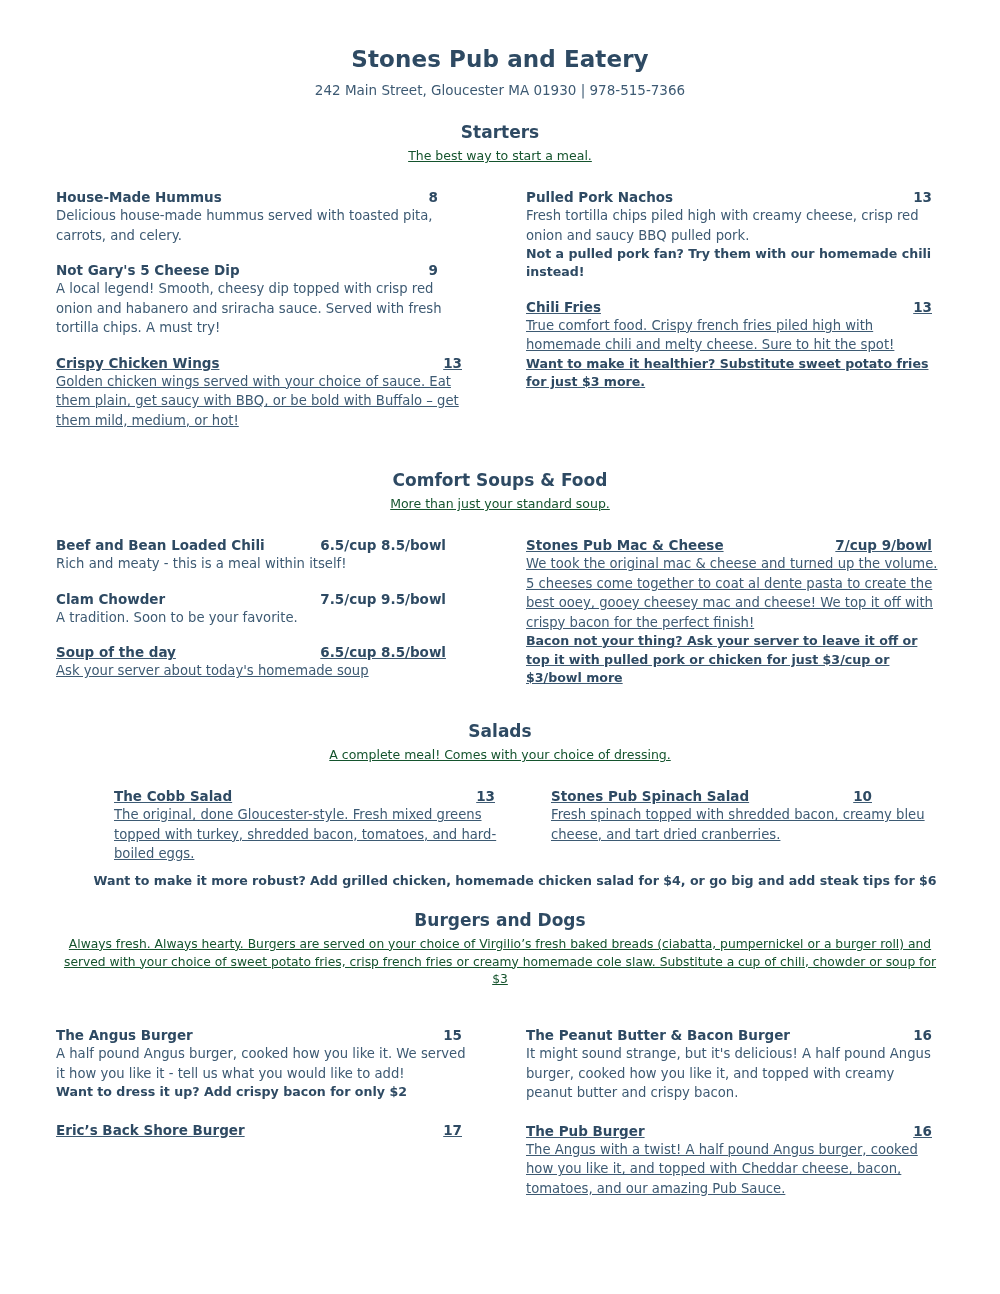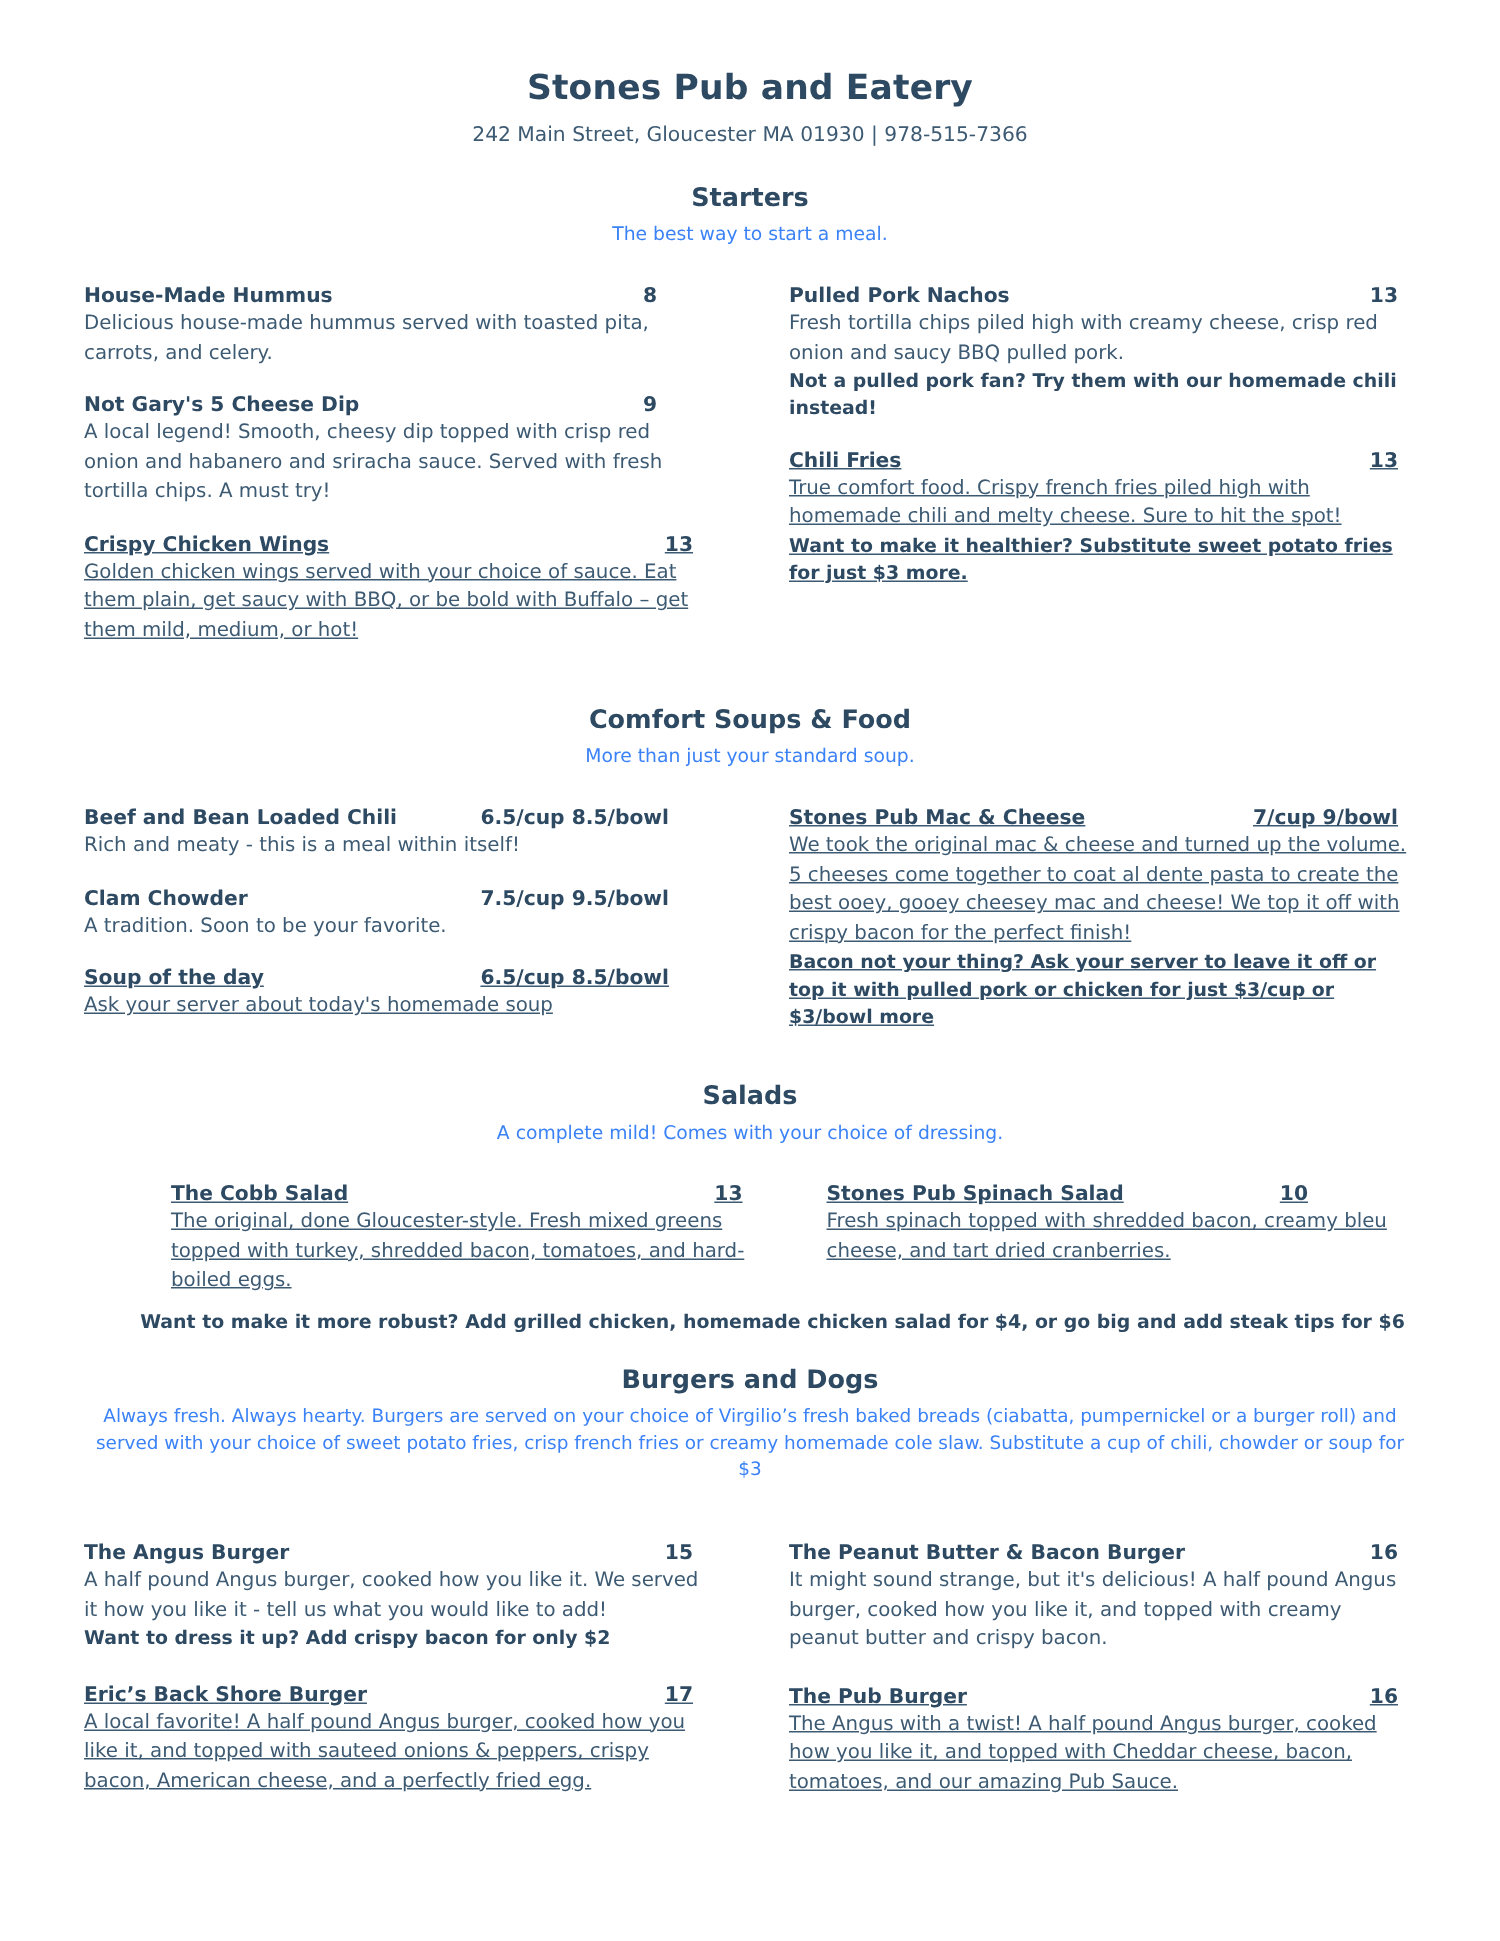--- a/index.html
+++ b/index.html
@@ -39,22 +39,23 @@
   .section-title {
     text-align: center;
     font-size: 17px;
     font-weight: bold;
     color: #2e4a63;
     margin: 0 0 6px 0;
   }
   .section-sub {
     text-align: center;
     font-size: 12.5px;
-    color: #3b82f6;
+    color: #14532d;
     margin: 0 0 10px 0;
+    text-decoration: underline;
   }
   .section-sub.wide {
     font-size: 12.3px;
     line-height: 1.45;
     margin: 0 0 14px 0;
     padding: 0 4px;
   }
 
   
   .cols {
@@ -235,21 +236,21 @@
           <p class="item-desc">We took the original mac &amp; cheese and turned up the volume.  5 cheeses come together to coat al dente pasta to create the best ooey, gooey cheesey mac and cheese!  We top it off with crispy bacon for the perfect finish!</p>
           <p class="item-note">Bacon not your thing?  Ask your server to leave it off or top it with pulled pork or chicken for just $3/cup or $3/bowl more</p>
         </div>
 
       </div>
     </div>
   </div>
 
   <div class="section salads">
     <h2 class="section-title">Salads</h2>
-    <div class="section-sub">A complete mild! Comes with your choice of dressing.</div>
+    <div class="section-sub">A complete meal! Comes with your choice of dressing.</div>
     <div class="cols salad-cols">
       <div class="col">
         <div class="item">
           <div class="item-head">
             <span class="item-name">The Cobb Salad</span>
             <span class="item-price price-pad-2">13</span>
           </div>
           <p class="item-desc">The original, done Gloucester-style.  Fresh mixed greens topped with turkey, shredded bacon, tomatoes, and hard-boiled eggs.</p>
         </div>
       </div>
@@ -279,21 +280,20 @@
           </div>
           <p class="item-desc">A half pound Angus burger, cooked how you like it.  We served it how you like it - tell us what you would like to add!</p>
           <p class="item-note">Want to dress it up?  Add crispy bacon for only $2</p>
         </div>
 
         <div class="item burger-item">
           <div class="item-head">
             <span class="item-name">Eric’s Back Shore Burger</span>
             <span class="item-price price-pad-2">17</span>
           </div>
-          <p class="item-desc">A local favorite!  A half pound Angus burger, cooked how you like it, and topped with sauteed onions &amp; peppers, crispy bacon, American cheese, and a perfectly fried egg.</p>
         </div>
 
       </div>
       <div class="col">
 
         <div class="item burger-item">
           <div class="item-head">
             <span class="item-name">The Peanut Butter &amp; Bacon Burger</span>
             <span class="item-price price-pad-2">16</span>
           </div>

